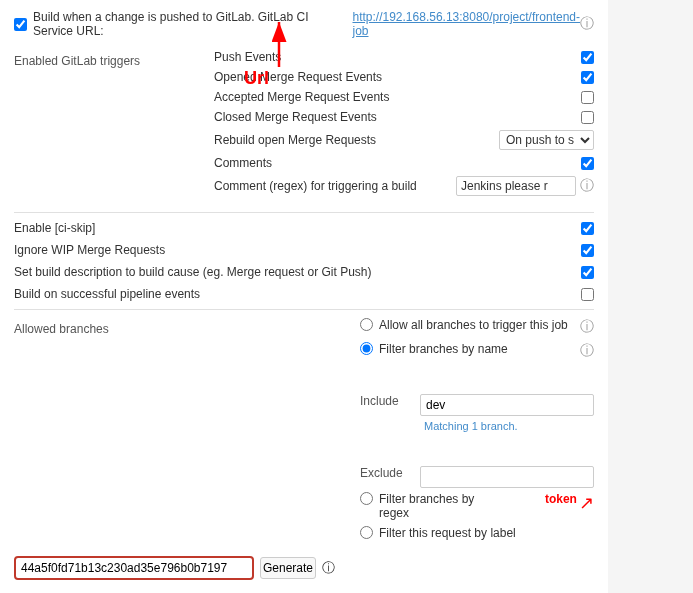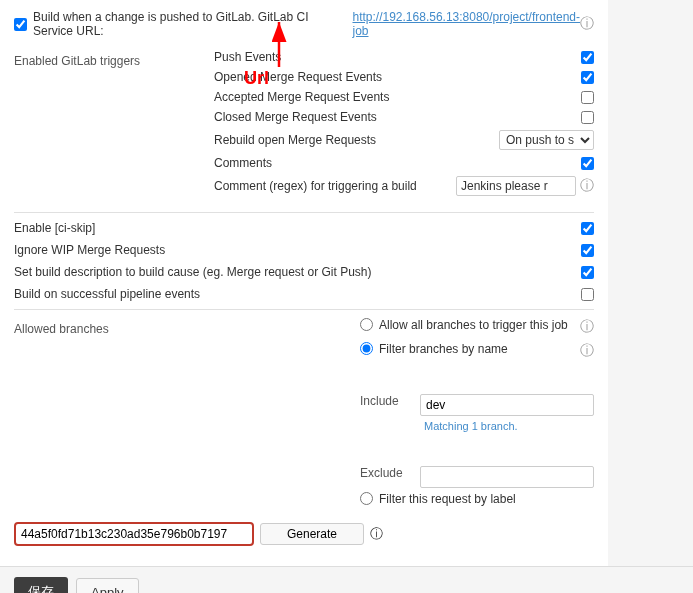--- a/index.html
+++ b/index.html
@@ -198,21 +198,21 @@
     .token-input-row input[type="text"] {
       width: 240px;
       font-size: 12px;
       padding: 3px 5px;
       border: 1px solid #ccc;
       border-radius: 2px;
     }
     .btn-generate {
       background: #f8f8f8;
       border: 1px solid #ccc;
-      padding: 3px 26px;
+      padding: 3px 2px;
       font-size: 12px;
       border-radius: 3px;
       cursor: pointer;
     }
     .page-wrapper {
       position: relative;
     }
     .divider {
       border: none;
       border-top: 1px solid #e0e0e0;
@@ -332,20 +332,26 @@
           <span class="field-label">Include</span>
           <input type="text" value="dev" style="">
         </div>
         <div class="matching-text">Matching 1 branch.</div>
 
         <div class="field-row">
           <span class="field-label">Exclude</span>
           <input type="text" style="">
         </div>
 
+        <div class="radio-row">
+          <input type="radio" name="branch-filter" style="">
+          <label>Filter branches by regex</label>
+          <span style="color:red; font-size:12px; font-weight:bold; margin-left:60px;">token</span>
+          <span style="color:red; font-size:18px; margin-left:2px;">↗</span>
+        </div>
 
         <div class="radio-row">
           <input type="radio" name="branch-filter" style="">
           <label>Filter this request by label</label>
         </div>
       </div>
     </div>
 
     <div class="token-section">
       <div class="token-input-row">

